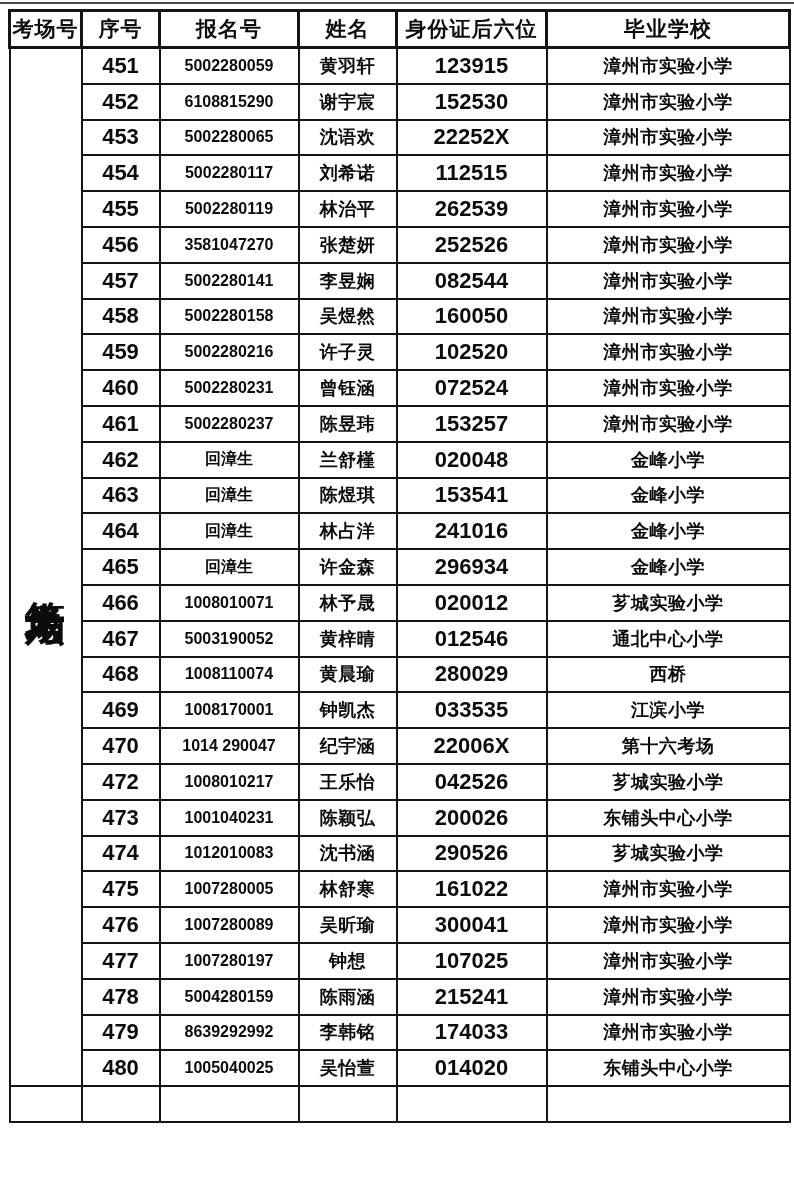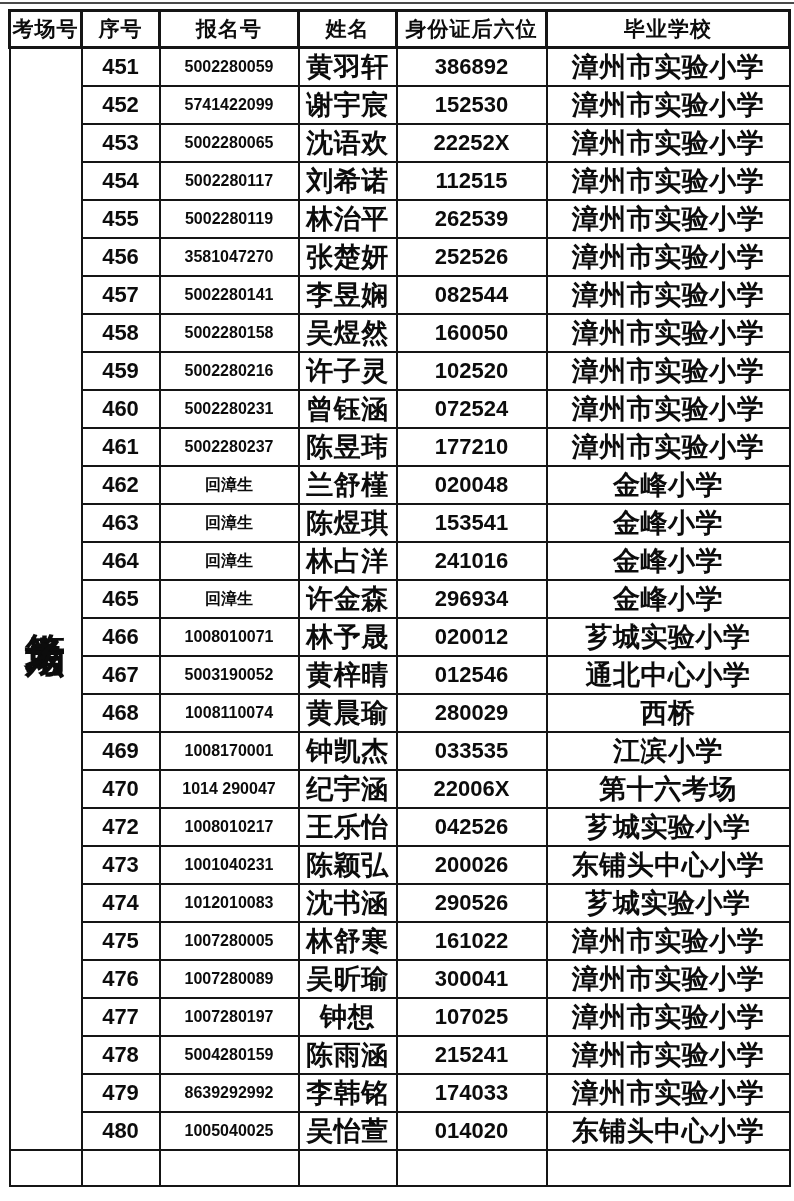--- a/index.html
+++ b/index.html
@@ -38,21 +38,21 @@
     font-size:40px; font-weight:700; letter-spacing:1px;
     line-height:1.05; color:#0c0c0c;
   }
   col.c-room   { width:72px; }
   col.c-seq    { width:78px; }
   col.c-regno  { width:139px; }
   col.c-name   { width:98px; }
   col.c-id6    { width:150px; }
   col.c-school { width:243px; }
   td[data-name="regno-cell"] { font-size:16px; }
-  td[data-name="name-cell"], td[data-name="school-cell"] { font-size:27px; letter-spacing:0.5px; }
+  td[data-name="name-cell"], td[data-name="school-cell"] { font-size:18px; letter-spacing:0.5px; }
 </style>
 </head>
 <body>
 
 <div class="top-rule" data-name="page-top-rule"></div>
 
 <table class="roster" data-name="exam-roster-table">
   <colgroup>
     <col class="c-room">
       <col class="c-seq">
@@ -70,26 +70,26 @@
         <th data-name="column-header-4">身份证后六位</th>
         <th data-name="column-header-5">毕业学校</th>
       </tr>
   </thead>
   <tbody data-name="table-body">
       <tr data-name="table-row">
         <td class="room-cell" rowspan="29" data-name="exam-room-cell"><span class="room-label" data-name="exam-room-label">第十六考场</span></td>
         <td data-name="seq-cell">451</td>
         <td data-name="regno-cell">5002280059</td>
         <td data-name="name-cell">黄羽轩</td>
-        <td data-name="id6-cell">386892</td>
+        <td data-name="id6-cell">123915</td>
         <td data-name="school-cell">漳州市实验小学</td>
       </tr>
       <tr data-name="table-row">
         <td data-name="seq-cell">452</td>
-        <td data-name="regno-cell">5741422099</td>
+        <td data-name="regno-cell">6108815290</td>
         <td data-name="name-cell">谢宇宸</td>
         <td data-name="id6-cell">152530</td>
         <td data-name="school-cell">漳州市实验小学</td>
       </tr>
       <tr data-name="table-row">
         <td data-name="seq-cell">453</td>
         <td data-name="regno-cell">5002280065</td>
         <td data-name="name-cell">沈语欢</td>
         <td data-name="id6-cell">22252X</td>
         <td data-name="school-cell">漳州市实验小学</td>
@@ -140,21 +140,21 @@
         <td data-name="seq-cell">460</td>
         <td data-name="regno-cell">5002280231</td>
         <td data-name="name-cell">曾钰涵</td>
         <td data-name="id6-cell">072524</td>
         <td data-name="school-cell">漳州市实验小学</td>
       </tr>
       <tr data-name="table-row">
         <td data-name="seq-cell">461</td>
         <td data-name="regno-cell">5002280237</td>
         <td data-name="name-cell">陈昱玮</td>
-        <td data-name="id6-cell">177210</td>
+        <td data-name="id6-cell">153257</td>
         <td data-name="school-cell">漳州市实验小学</td>
       </tr>
       <tr data-name="table-row">
         <td data-name="seq-cell">462</td>
         <td data-name="regno-cell">回漳生</td>
         <td data-name="name-cell">兰舒槿</td>
         <td data-name="id6-cell">020048</td>
         <td data-name="school-cell">金峰小学</td>
       </tr>
       <tr data-name="table-row">

